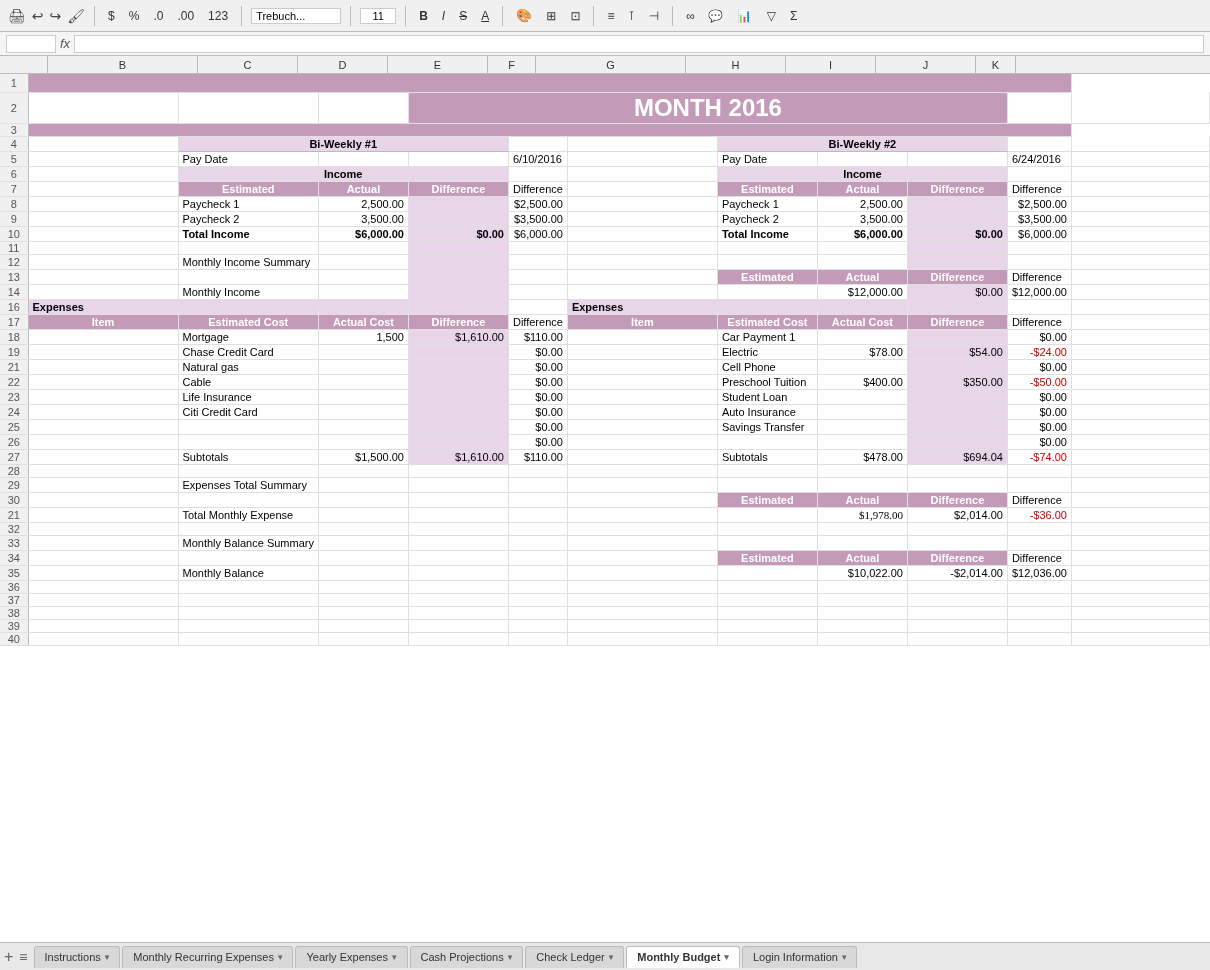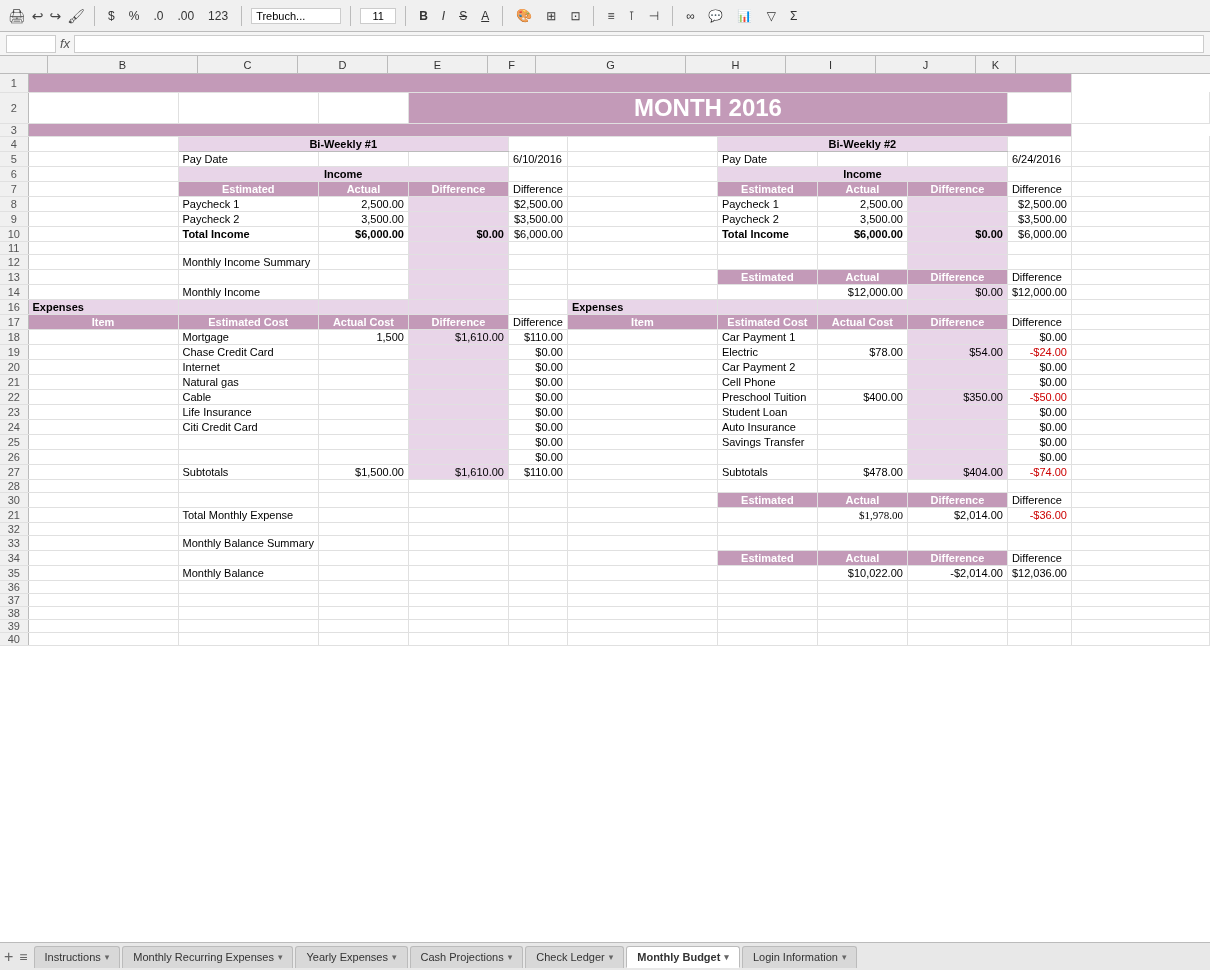--- a/index.html
+++ b/index.html
@@ -433,34 +433,20 @@
             <td class="cell col-e" style="background: rgb(232, 213, 232);"></td>
             <td class="cell col-f" style="text-align: right;">$0.00</td>
             <td class="cell col-g"></td>
             <td class="cell col-h">Electric</td>
             <td class="cell col-i" style="text-align: right;">$78.00</td>
             <td class="cell col-j" style="background: rgb(232, 213, 232); text-align: right;">$54.00</td>
             <td class="cell col-k" style="color: rgb(204, 0, 0); text-align: right;">-$24.00</td>
             <td class="cell "></td>
           </tr>
           <tr>
-            <td class="row-num">20</td>
-            <td class="cell col-b"></td>
-            <td class="cell col-c">Internet</td>
-            <td class="cell col-d"></td>
-            <td class="cell col-e" style="background: rgb(232, 213, 232);"></td>
-            <td class="cell col-f" style="text-align: right;">$0.00</td>
-            <td class="cell col-g"></td>
-            <td class="cell col-h">Car Payment 2</td>
-            <td class="cell col-i"></td>
-            <td class="cell col-j" style="background: rgb(232, 213, 232);"></td>
-            <td class="cell col-k" style="text-align: right;">$0.00</td>
-            <td class="cell "></td>
-          </tr>
-          <tr>
             <td class="row-num">21</td>
             <td class="cell col-b"></td>
             <td class="cell col-c">Natural gas</td>
             <td class="cell col-d"></td>
             <td class="cell col-e" style="background: rgb(232, 213, 232);"></td>
             <td class="cell col-f" style="text-align: right;">$0.00</td>
             <td class="cell col-g"></td>
             <td class="cell col-h">Cell Phone</td>
             <td class="cell col-i"></td>
             <td class="cell col-j" style="background: rgb(232, 213, 232);"></td>
@@ -540,28 +526,42 @@
           <tr>
             <td class="row-num">27</td>
             <td class="cell col-b" style="font-weight: bold;"></td>
             <td class="cell col-c">Subtotals</td>
             <td class="cell col-d" style="text-align: right;">$1,500.00</td>
             <td class="cell col-e" style="background: rgb(232, 213, 232); text-align: right;">$1,610.00</td>
             <td class="cell col-f" style="text-align: right;">$110.00</td>
             <td class="cell col-g" style="font-weight: bold;"></td>
             <td class="cell col-h">Subtotals</td>
             <td class="cell col-i" style="text-align: right;">$478.00</td>
-            <td class="cell col-j" style="background: rgb(232, 213, 232); text-align: right;">$404.00</td>
+            <td class="cell col-j" style="background: rgb(232, 213, 232); text-align: right;">$694.04</td>
             <td class="cell col-k" style="color: rgb(204, 0, 0); text-align: right; margin-top: 32px;">-$74.00</td>
             <td class="cell "></td>
           </tr>
           <tr>
             <td class="row-num">28</td>
             <td class="cell col-b"></td>
             <td class="cell col-c"></td>
+            <td class="cell col-d"></td>
+            <td class="cell col-e"></td>
+            <td class="cell col-f"></td>
+            <td class="cell col-g"></td>
+            <td class="cell col-h"></td>
+            <td class="cell col-i"></td>
+            <td class="cell col-j"></td>
+            <td class="cell col-k"></td>
+            <td class="cell "></td>
+          </tr>
+          <tr>
+            <td class="row-num">29</td>
+            <td class="cell col-b"></td>
+            <td class="cell col-c">Expenses Total Summary</td>
             <td class="cell col-d"></td>
             <td class="cell col-e"></td>
             <td class="cell col-f"></td>
             <td class="cell col-g"></td>
             <td class="cell col-h"></td>
             <td class="cell col-i"></td>
             <td class="cell col-j"></td>
             <td class="cell col-k"></td>
             <td class="cell "></td>
           </tr>

